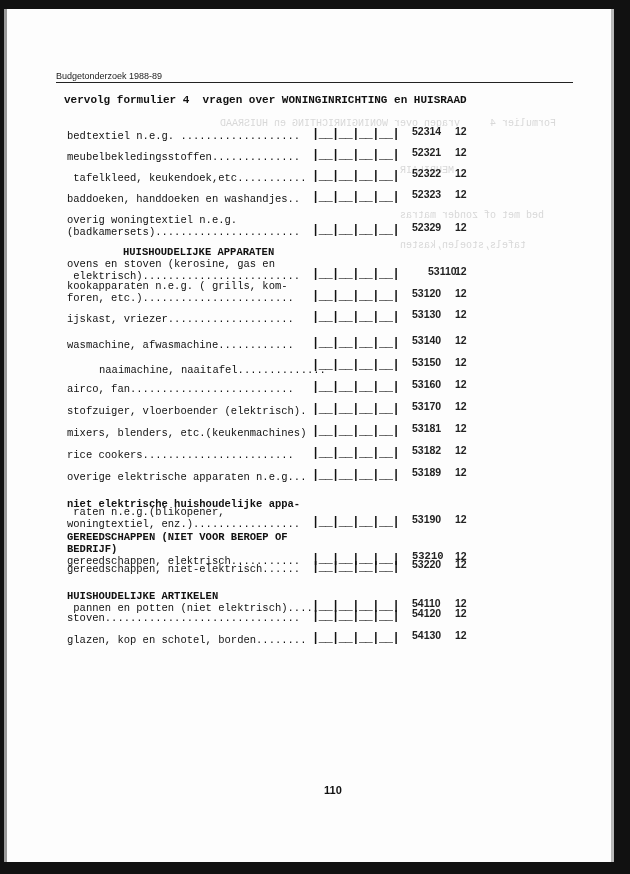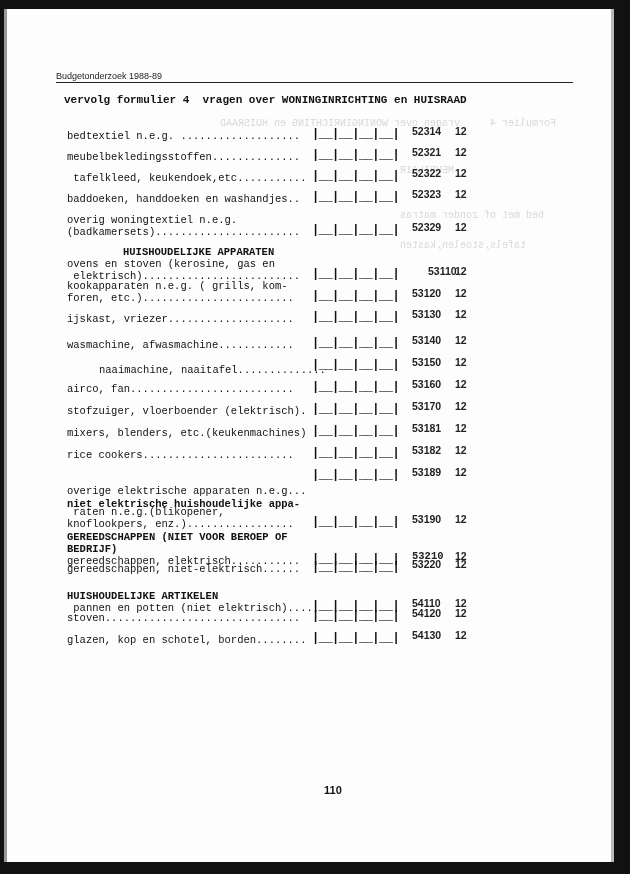--- a/index.html
+++ b/index.html
@@ -84,27 +84,27 @@
     <div class="code" style="left: 412px; top: 400px;">53170</div>
     <div class="code" style="left: 455px; top: 400px;">12</div>
     <div class="mono" style="left: 67px; top: 427px;">mixers, blenders, etc.(keukenmachines)</div>
     <div class="boxes" style="left: 312px; top: 424px;">|__|__|__|__|</div>
     <div class="code" style="left: 412px; top: 422px;">53181</div>
     <div class="code" style="left: 455px; top: 422px;">12</div>
     <div class="mono" style="left: 67px; top: 449px;">rice cookers........................</div>
     <div class="boxes" style="left: 312px; top: 446px;">|__|__|__|__|</div>
     <div class="code" style="left: 412px; top: 444px;">53182</div>
     <div class="code" style="left: 455px; top: 444px;">12</div>
-    <div class="mono" style="left: 67px; top: 485px;">overige elektrische apparaten n.e.g...</div>
+    <div class="mono" style="left: 67px; top: 471px;">overige elektrische apparaten n.e.g...</div>
     <div class="boxes" style="left: 312px; top: 468px;">|__|__|__|__|</div>
     <div class="code" style="left: 412px; top: 466px;">53189</div>
     <div class="code" style="left: 455px; top: 466px;">12</div>
     <div class="mono" style="left: 67px; top: 498px; font-weight: bold;">niet elektrische huishoudelijke appa-</div>
     <div class="mono" style="left: 67px; top: 506px;"> raten n.e.g.(blikopener,</div>
-    <div class="mono" style="left: 67px; top: 518px;">knoflookpers, enz.).................</div>
+    <div class="mono" style="left: 67px; top: 518px;">woningtextiel, enz.).................</div>
     <div class="boxes" style="left: 312px; top: 515px;">|__|__|__|__|</div>
     <div class="code" style="left: 412px; top: 513px;">53190</div>
     <div class="code" style="left: 455px; top: 513px;">12</div>
     <div class="mono heading" style="left: 67px; top: 531px;">GEREEDSCHAPPEN (NIET VOOR BEROEP OF</div>
     <div class="mono heading" style="left: 67px; top: 543px;">BEDRIJF)</div>
     <div class="mono" style="left: 67px; top: 555px;">gereedschappen, elektrisch...........</div>
     <div class="boxes" style="left: 312px; top: 552px;">|__|__|__|__|</div>
     <div class="code" style="left: 412px; top: 550px; font-family: Liberation Mono, monospace;">53210</div>
     <div class="code" style="left: 455px; top: 550px;">12</div>
     <div class="mono" style="left: 67px; top: 563px;">gereedschappen, niet-elektrisch......</div>

